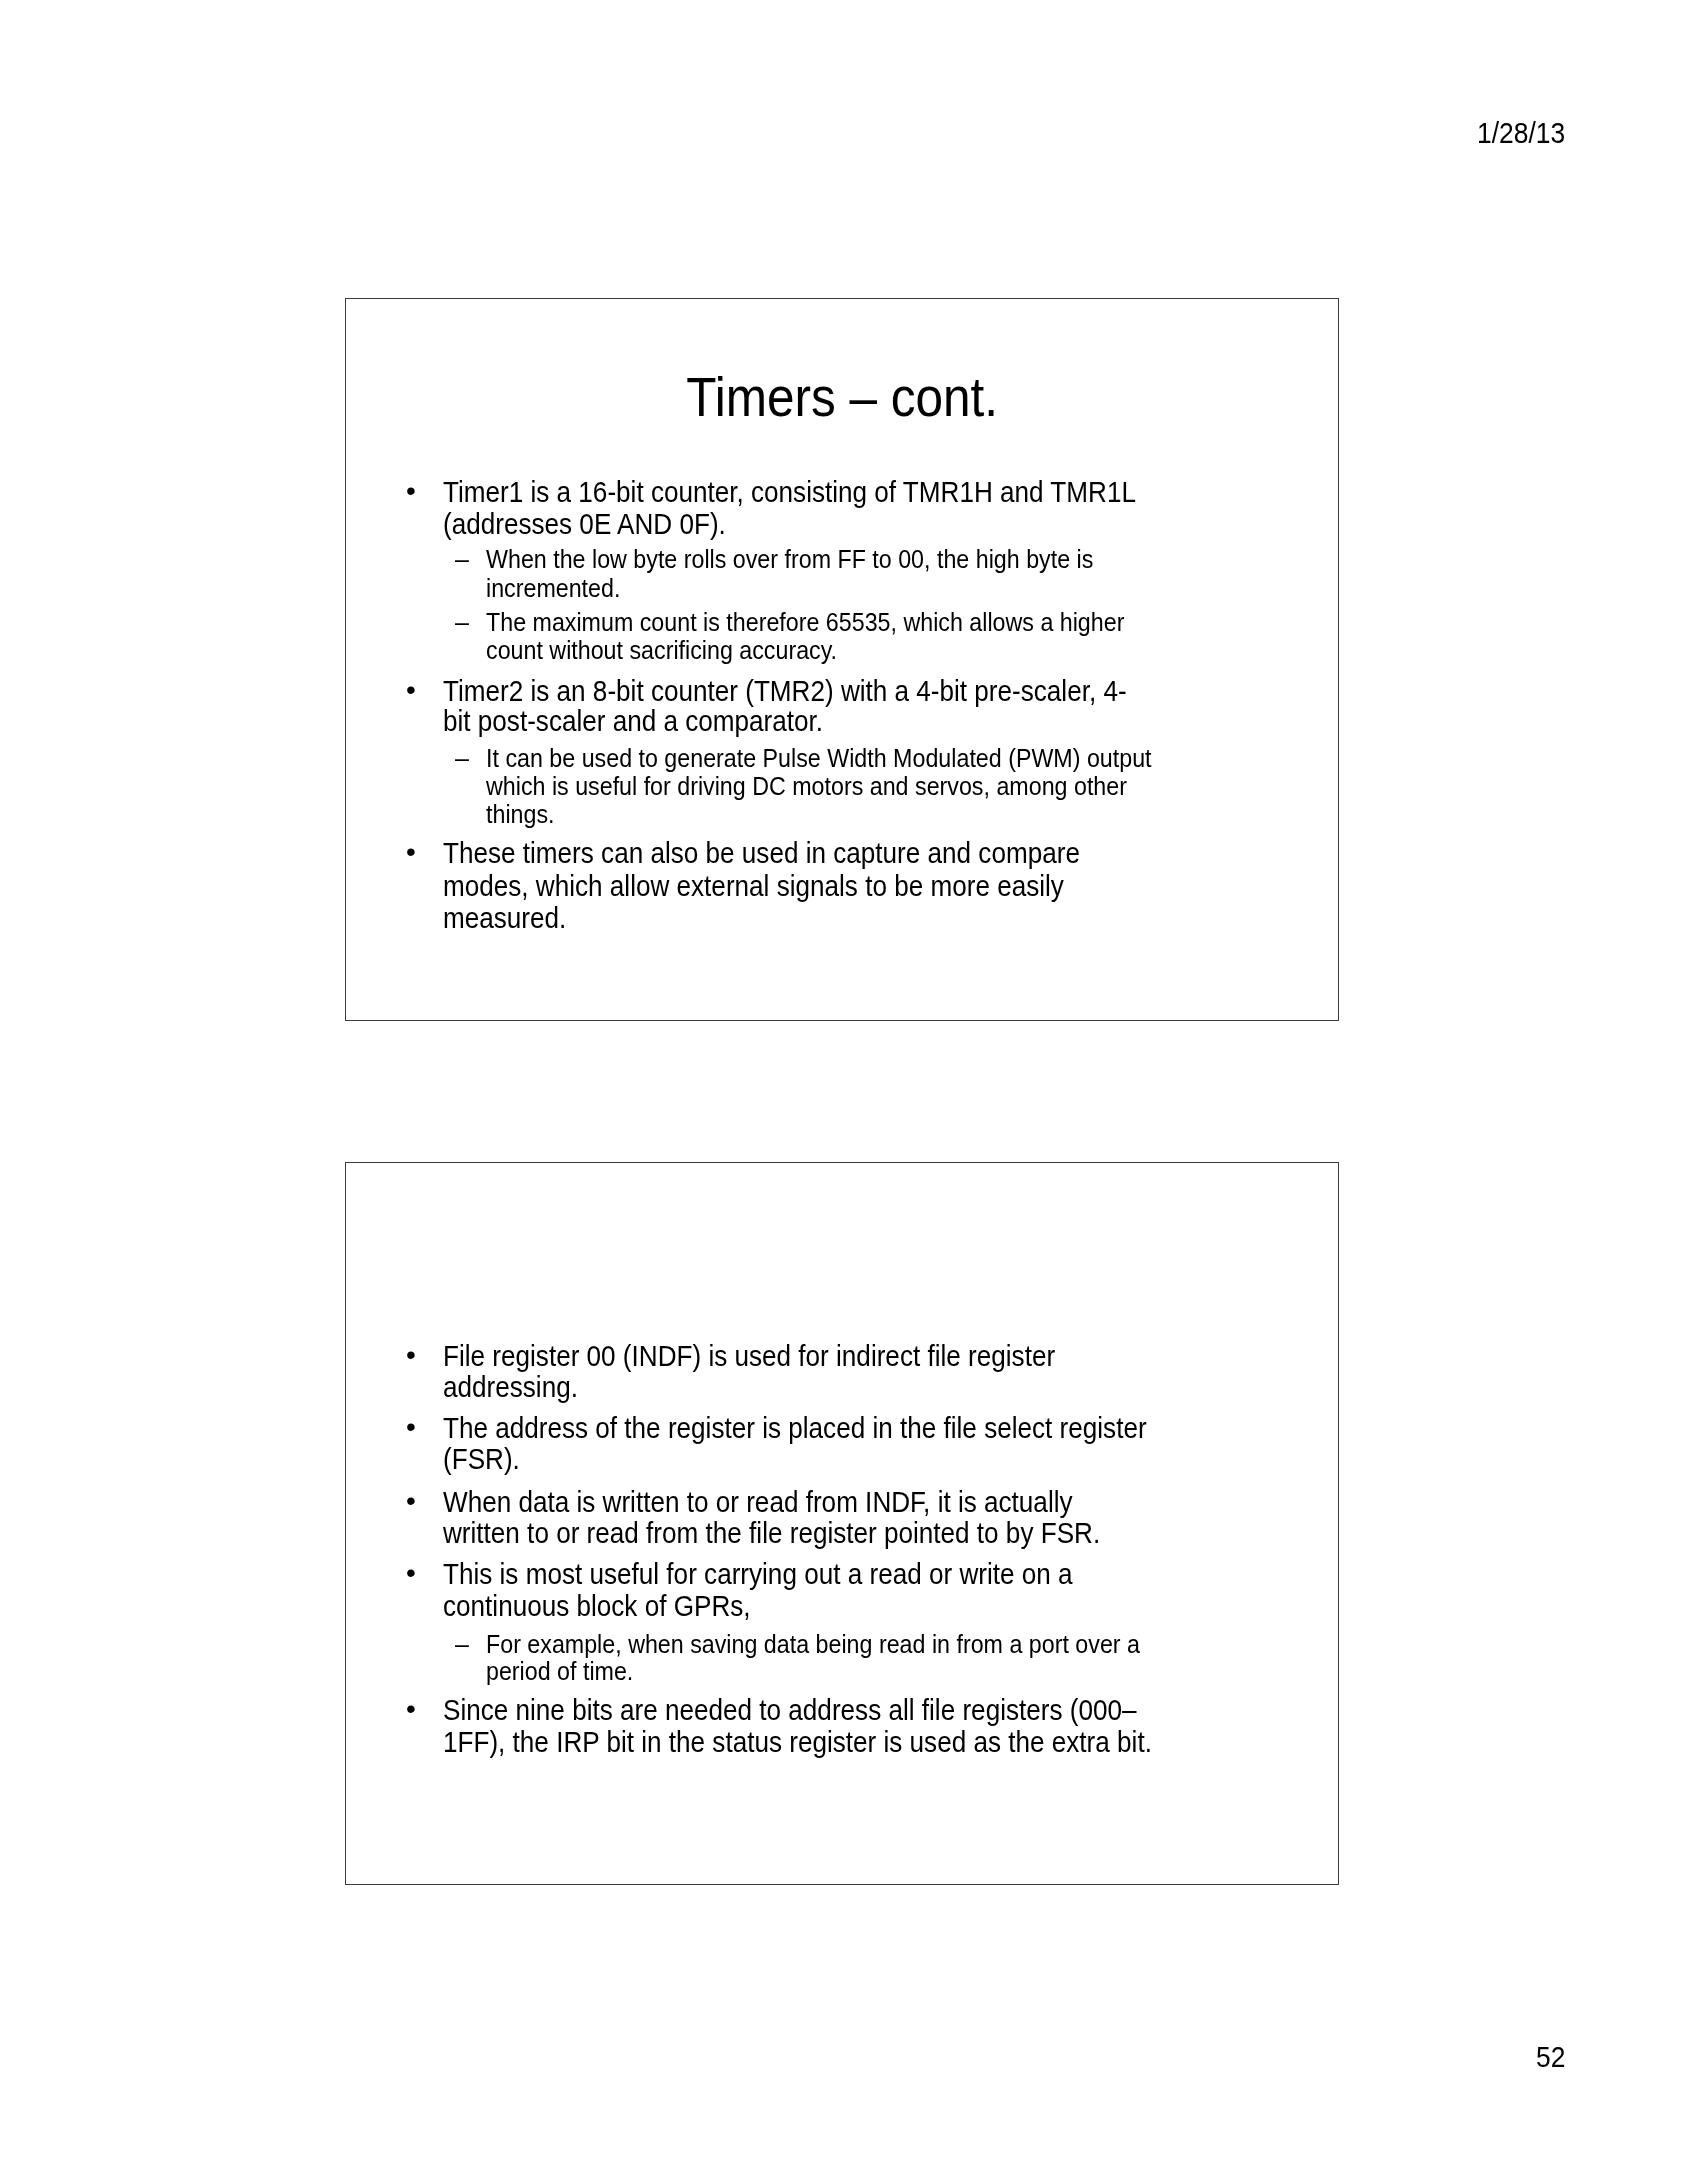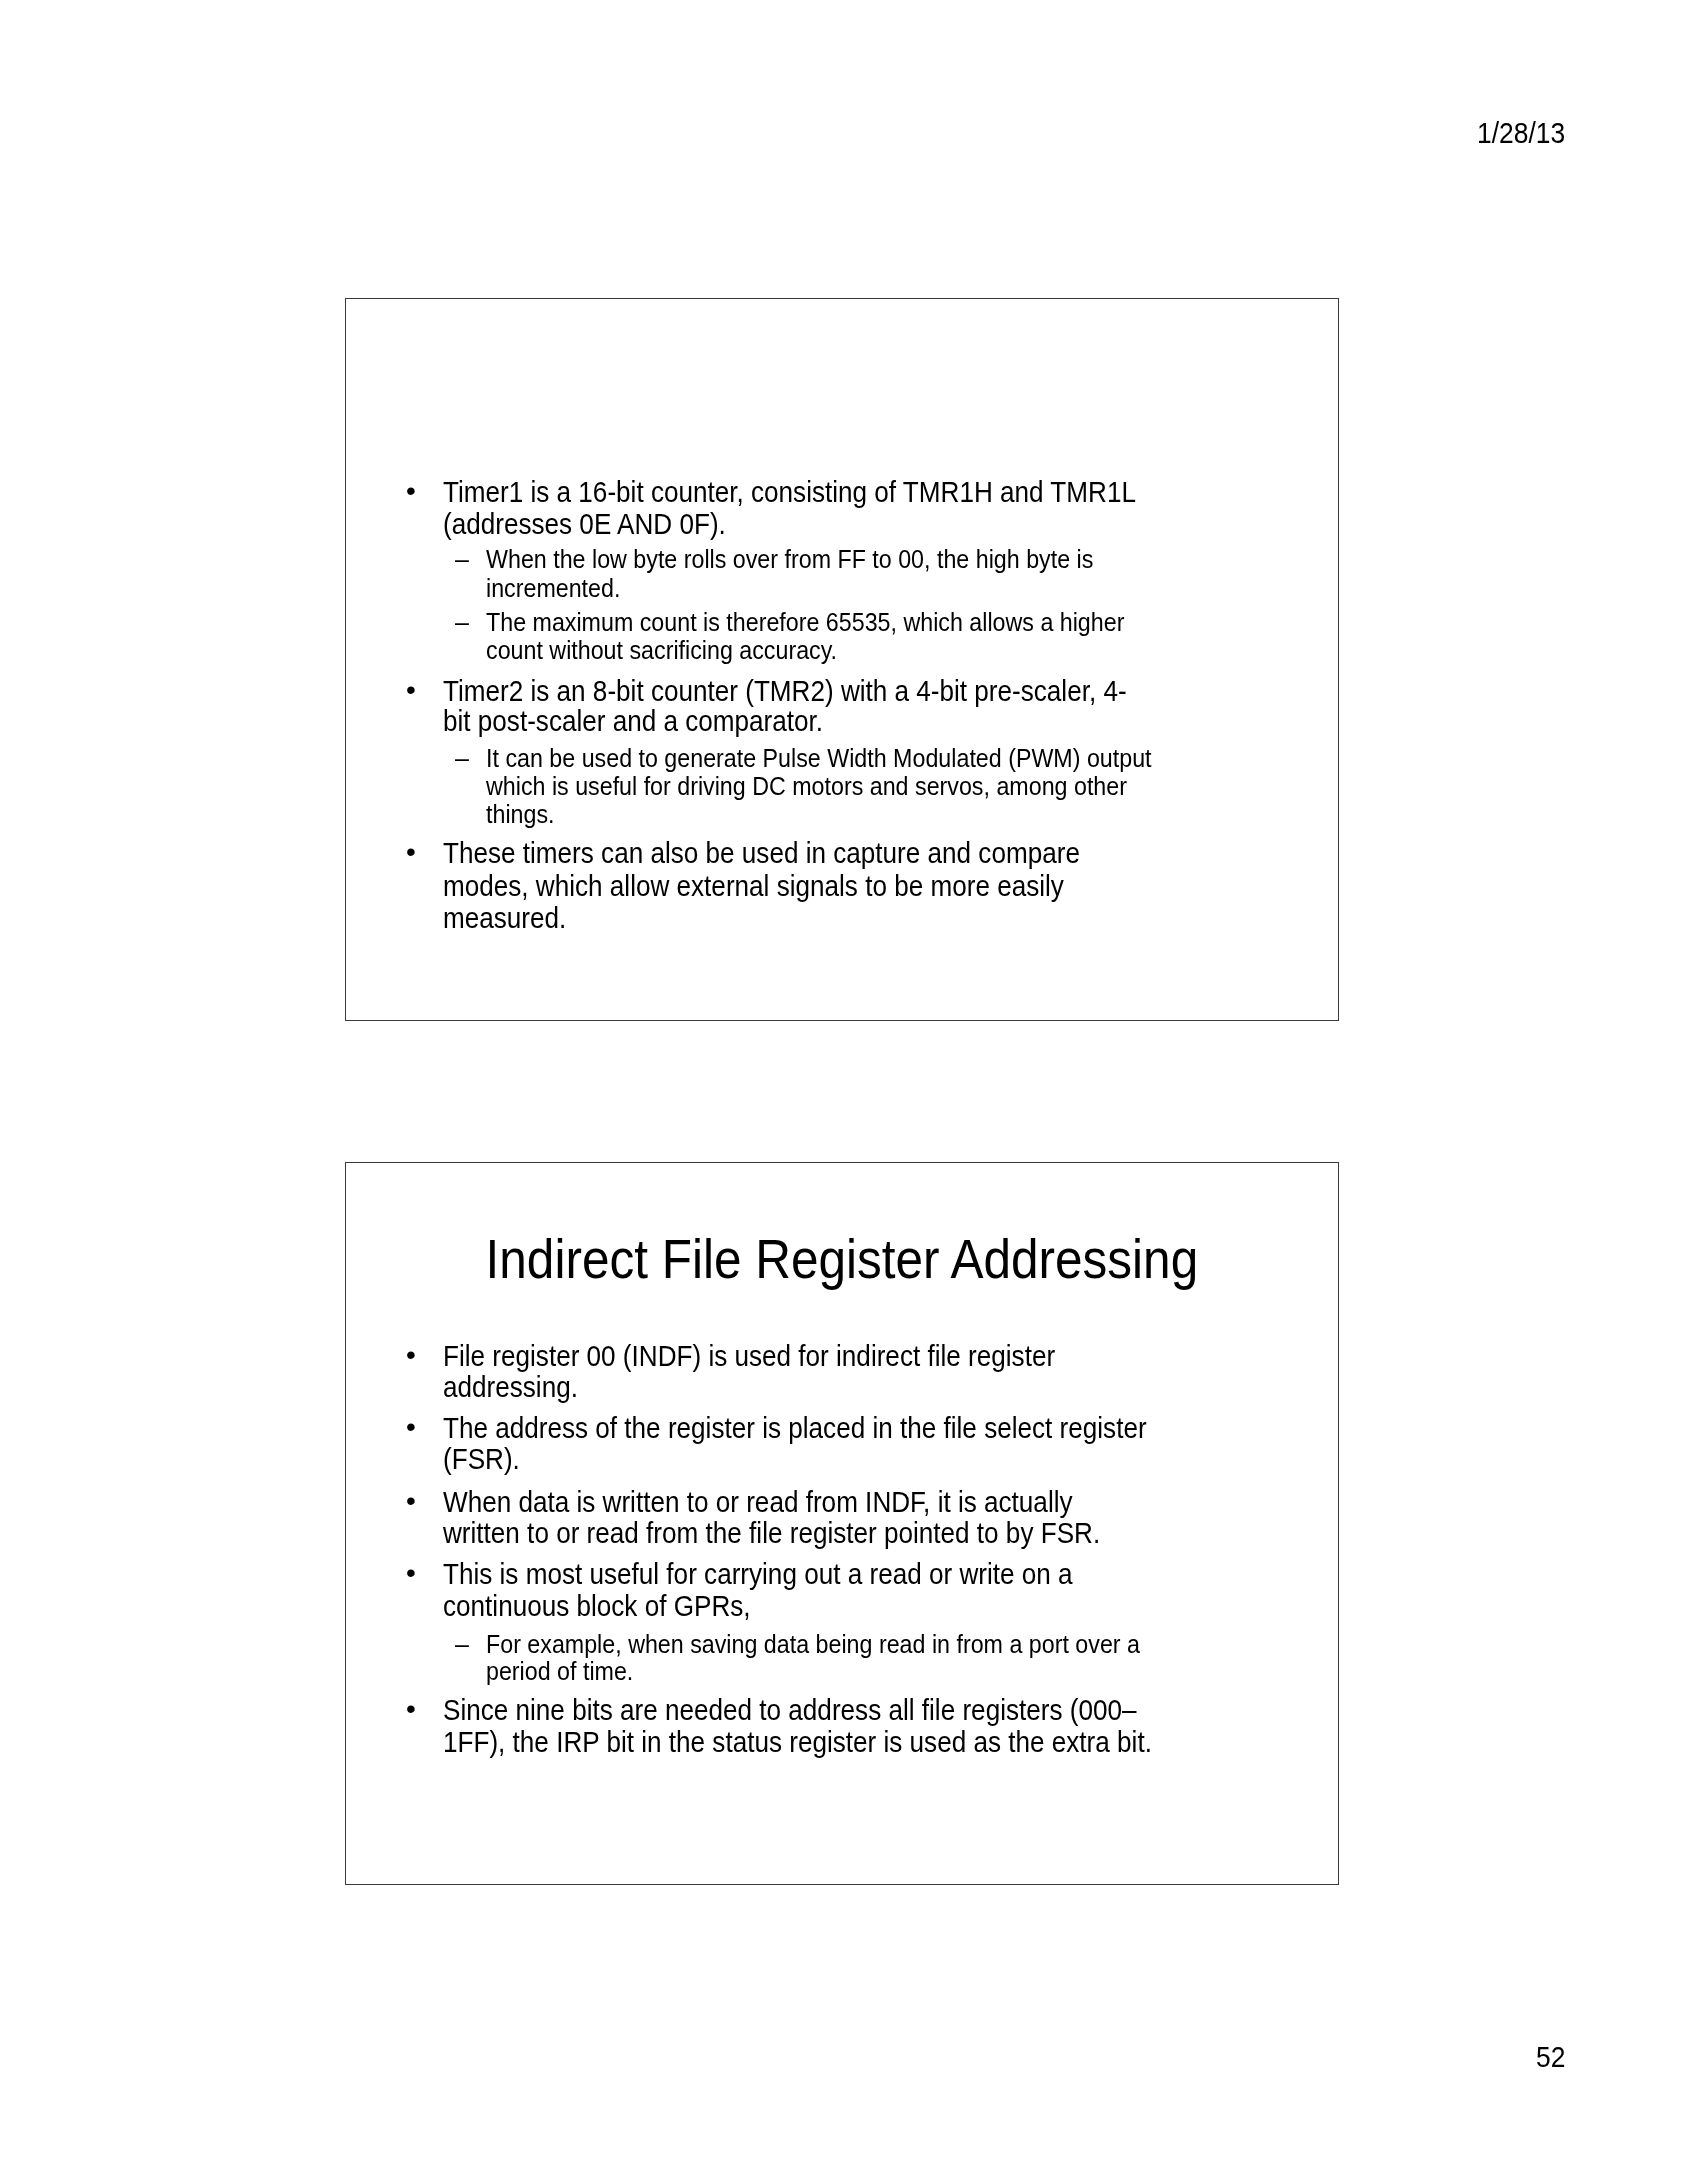--- a/index.html
+++ b/index.html
@@ -19,20 +19,23 @@
   .mk { position: absolute; line-height: 1; }
   .bullet { font-size: 28px; }
   .dash { font-size: 25px; }
 </style>
 </head>
 <body>
 
 <div class="hdr" style="right:122px; top:118px;">1/28/13</div>
 
 <div class="slide" style="top:298px; height:723px;">
+  <div class="title" style="top:71px;">
+    <span>Timers – cont.</span>
+  </div>
 
   <span class="mk bullet" style="left:60px; top:178px;">•</span>
   <div class="ln l1" style="left:97px; top:178px;">Timer1 is a 16-bit counter, consisting of TMR1H and TMR1L</div>
   <div class="ln l1" style="left:97px; top:210px;">(addresses 0E AND 0F).</div>
 
   <span class="mk dash" style="left:109px; top:248px;">–</span>
   <div class="ln l2" style="left:140px; top:248px;">When the low byte rolls over from FF to 00, the high byte is</div>
   <div class="ln l2" style="left:140px; top:277px;">incremented.</div>
 
   <span class="mk dash" style="left:109px; top:311px;">–</span>
@@ -48,23 +51,20 @@
   <div class="ln l2" style="left:140px; top:475px;">which is useful for driving DC motors and servos, among other</div>
   <div class="ln l2" style="left:140px; top:503px;">things.</div>
 
   <span class="mk bullet" style="left:60px; top:539px;">•</span>
   <div class="ln l1" style="left:97px; top:539px;">These timers can also be used in capture and compare</div>
   <div class="ln l1" style="left:97px; top:572px;">modes, which allow external signals to be more easily</div>
   <div class="ln l1" style="left:97px; top:604px;">measured.</div>
 </div>
 
 <div class="slide" style="top:1162px; height:723px;">
-  <div class="title" style="top:69px;">
-    <span>Indirect File Register Addressing</span>
-  </div>
 
   <span class="mk bullet" style="left:60px; top:178px;">•</span>
   <div class="ln l1" style="left:97px; top:178px;">File register 00 (INDF) is used for indirect file register</div>
   <div class="ln l1" style="left:97px; top:209px;">addressing.</div>
 
   <span class="mk bullet" style="left:60px; top:250px;">•</span>
   <div class="ln l1" style="left:97px; top:250px;">The address of the register is placed in the file select register</div>
   <div class="ln l1" style="left:97px; top:281px;">(FSR).</div>
 
   <span class="mk bullet" style="left:60px; top:324px;">•</span>

